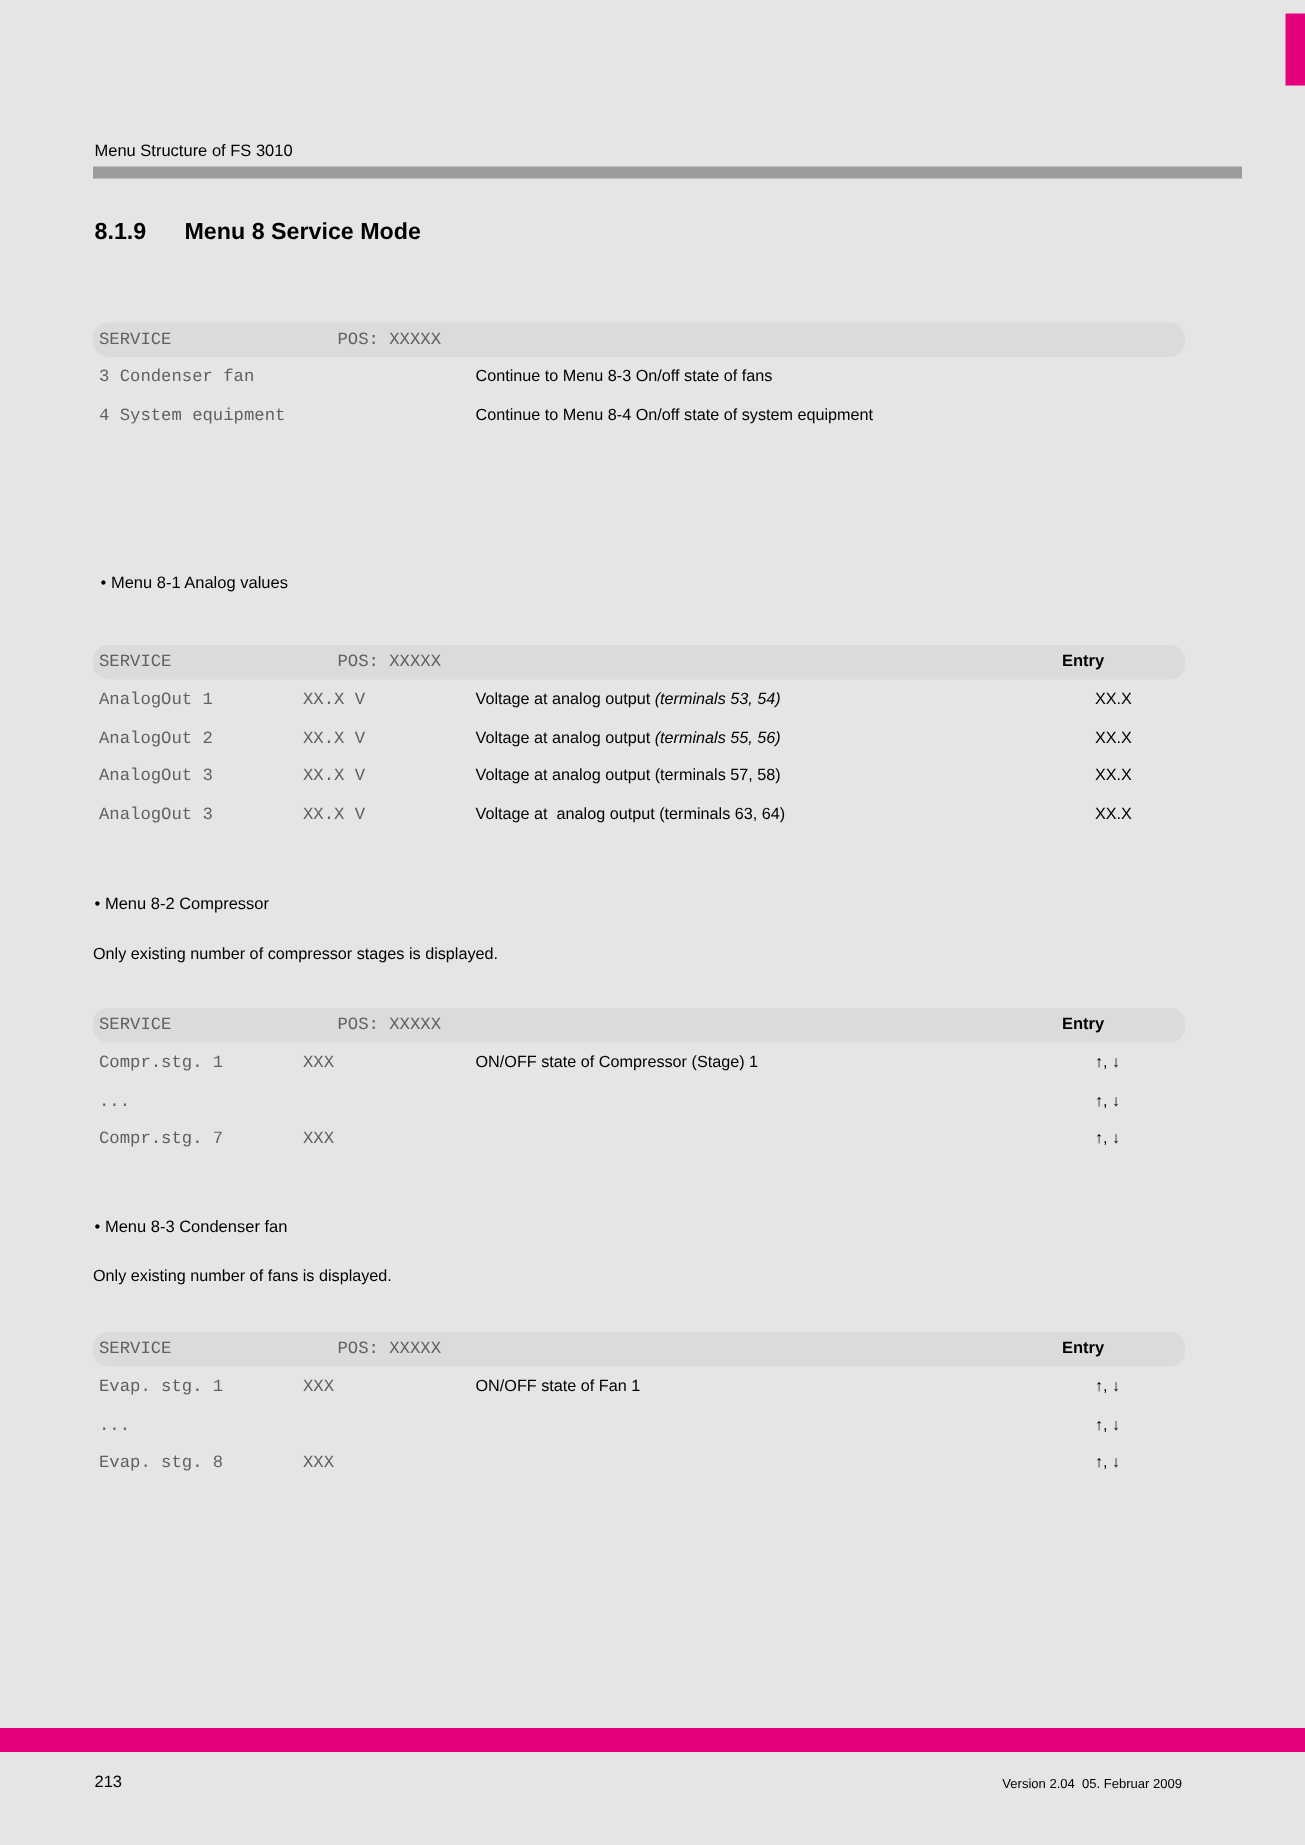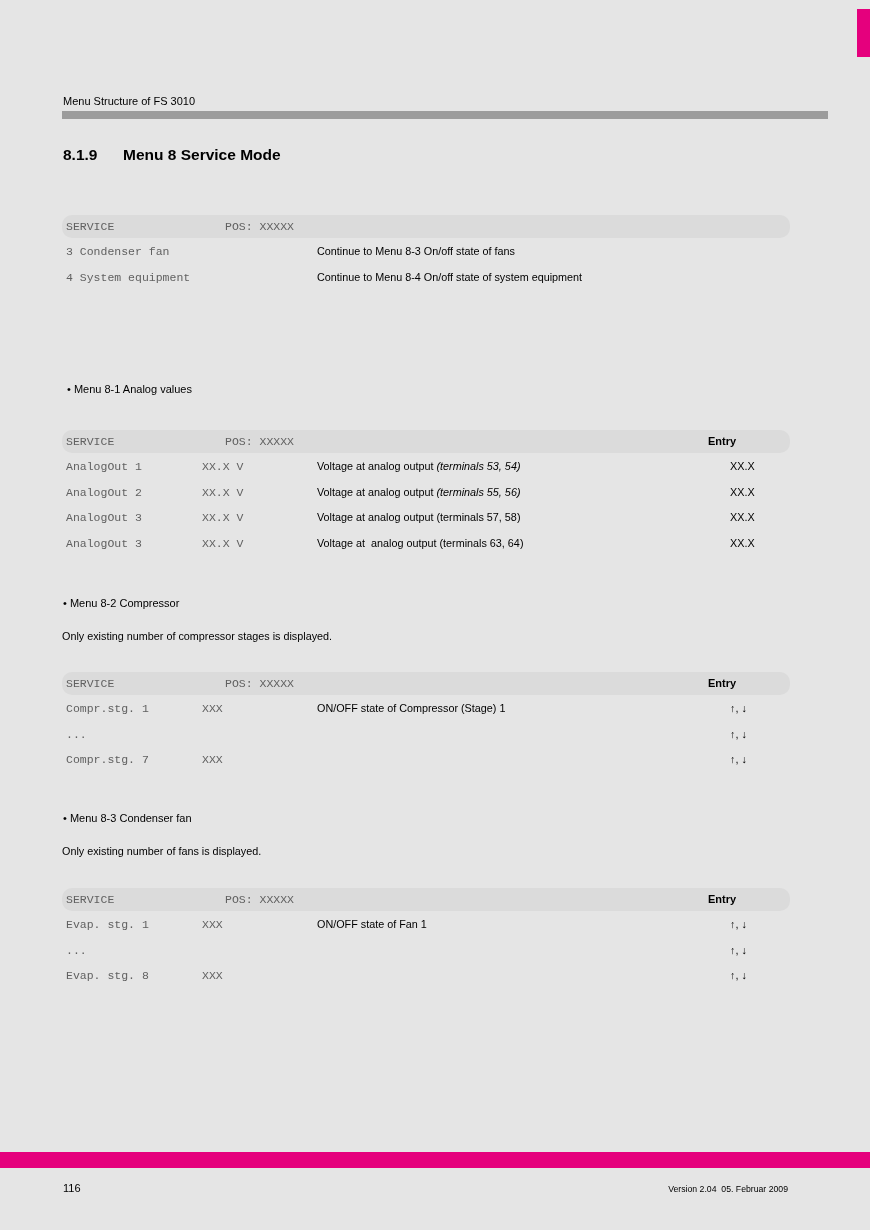--- a/index.html
+++ b/index.html
@@ -177,16 +177,16 @@
       <div class="row">
         <span class="mono c-service">Evap. stg. 8</span>
         <span class="mono c-pos">XXX</span>
         <span class="c-desc"></span>
         <span class="c-entry">↑, ↓</span>
       </div>
     </div>
   </div>
 
   <div class="abs bottom-bar" style="background: rgb(229, 0, 125);"></div>
-  <div class="abs footer-page">116</div>
+  <div class="abs footer-page">213</div>
   <div class="abs footer-version">Version 2.04  05. Februar 2009</div>
 
 </div>
 
 </body></html>

